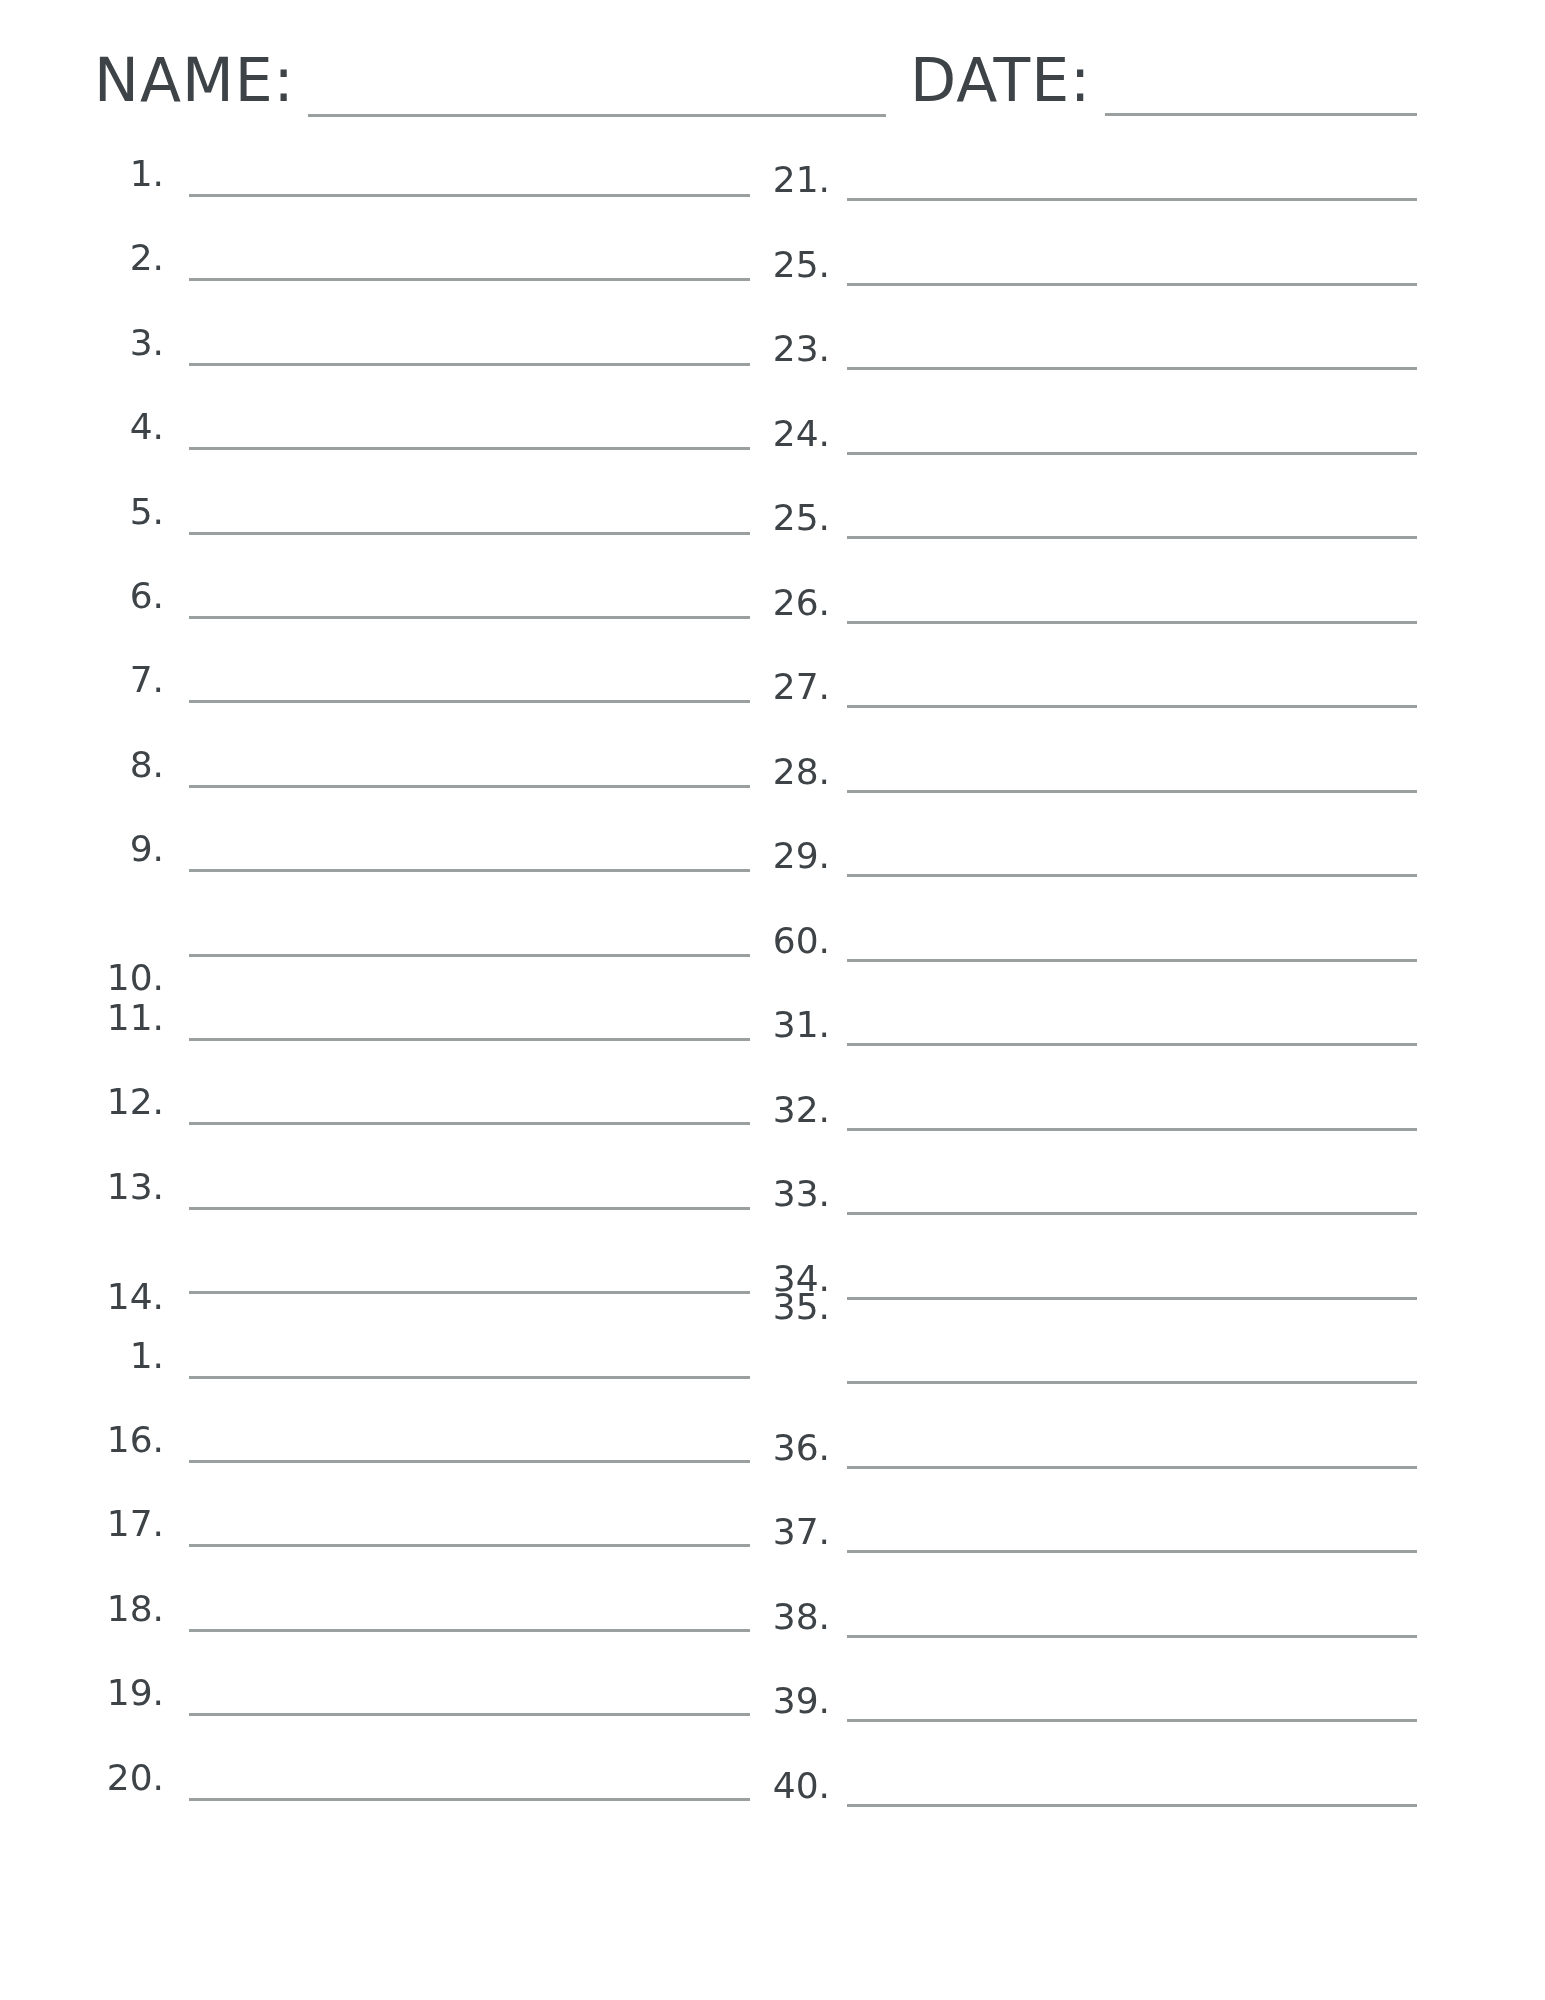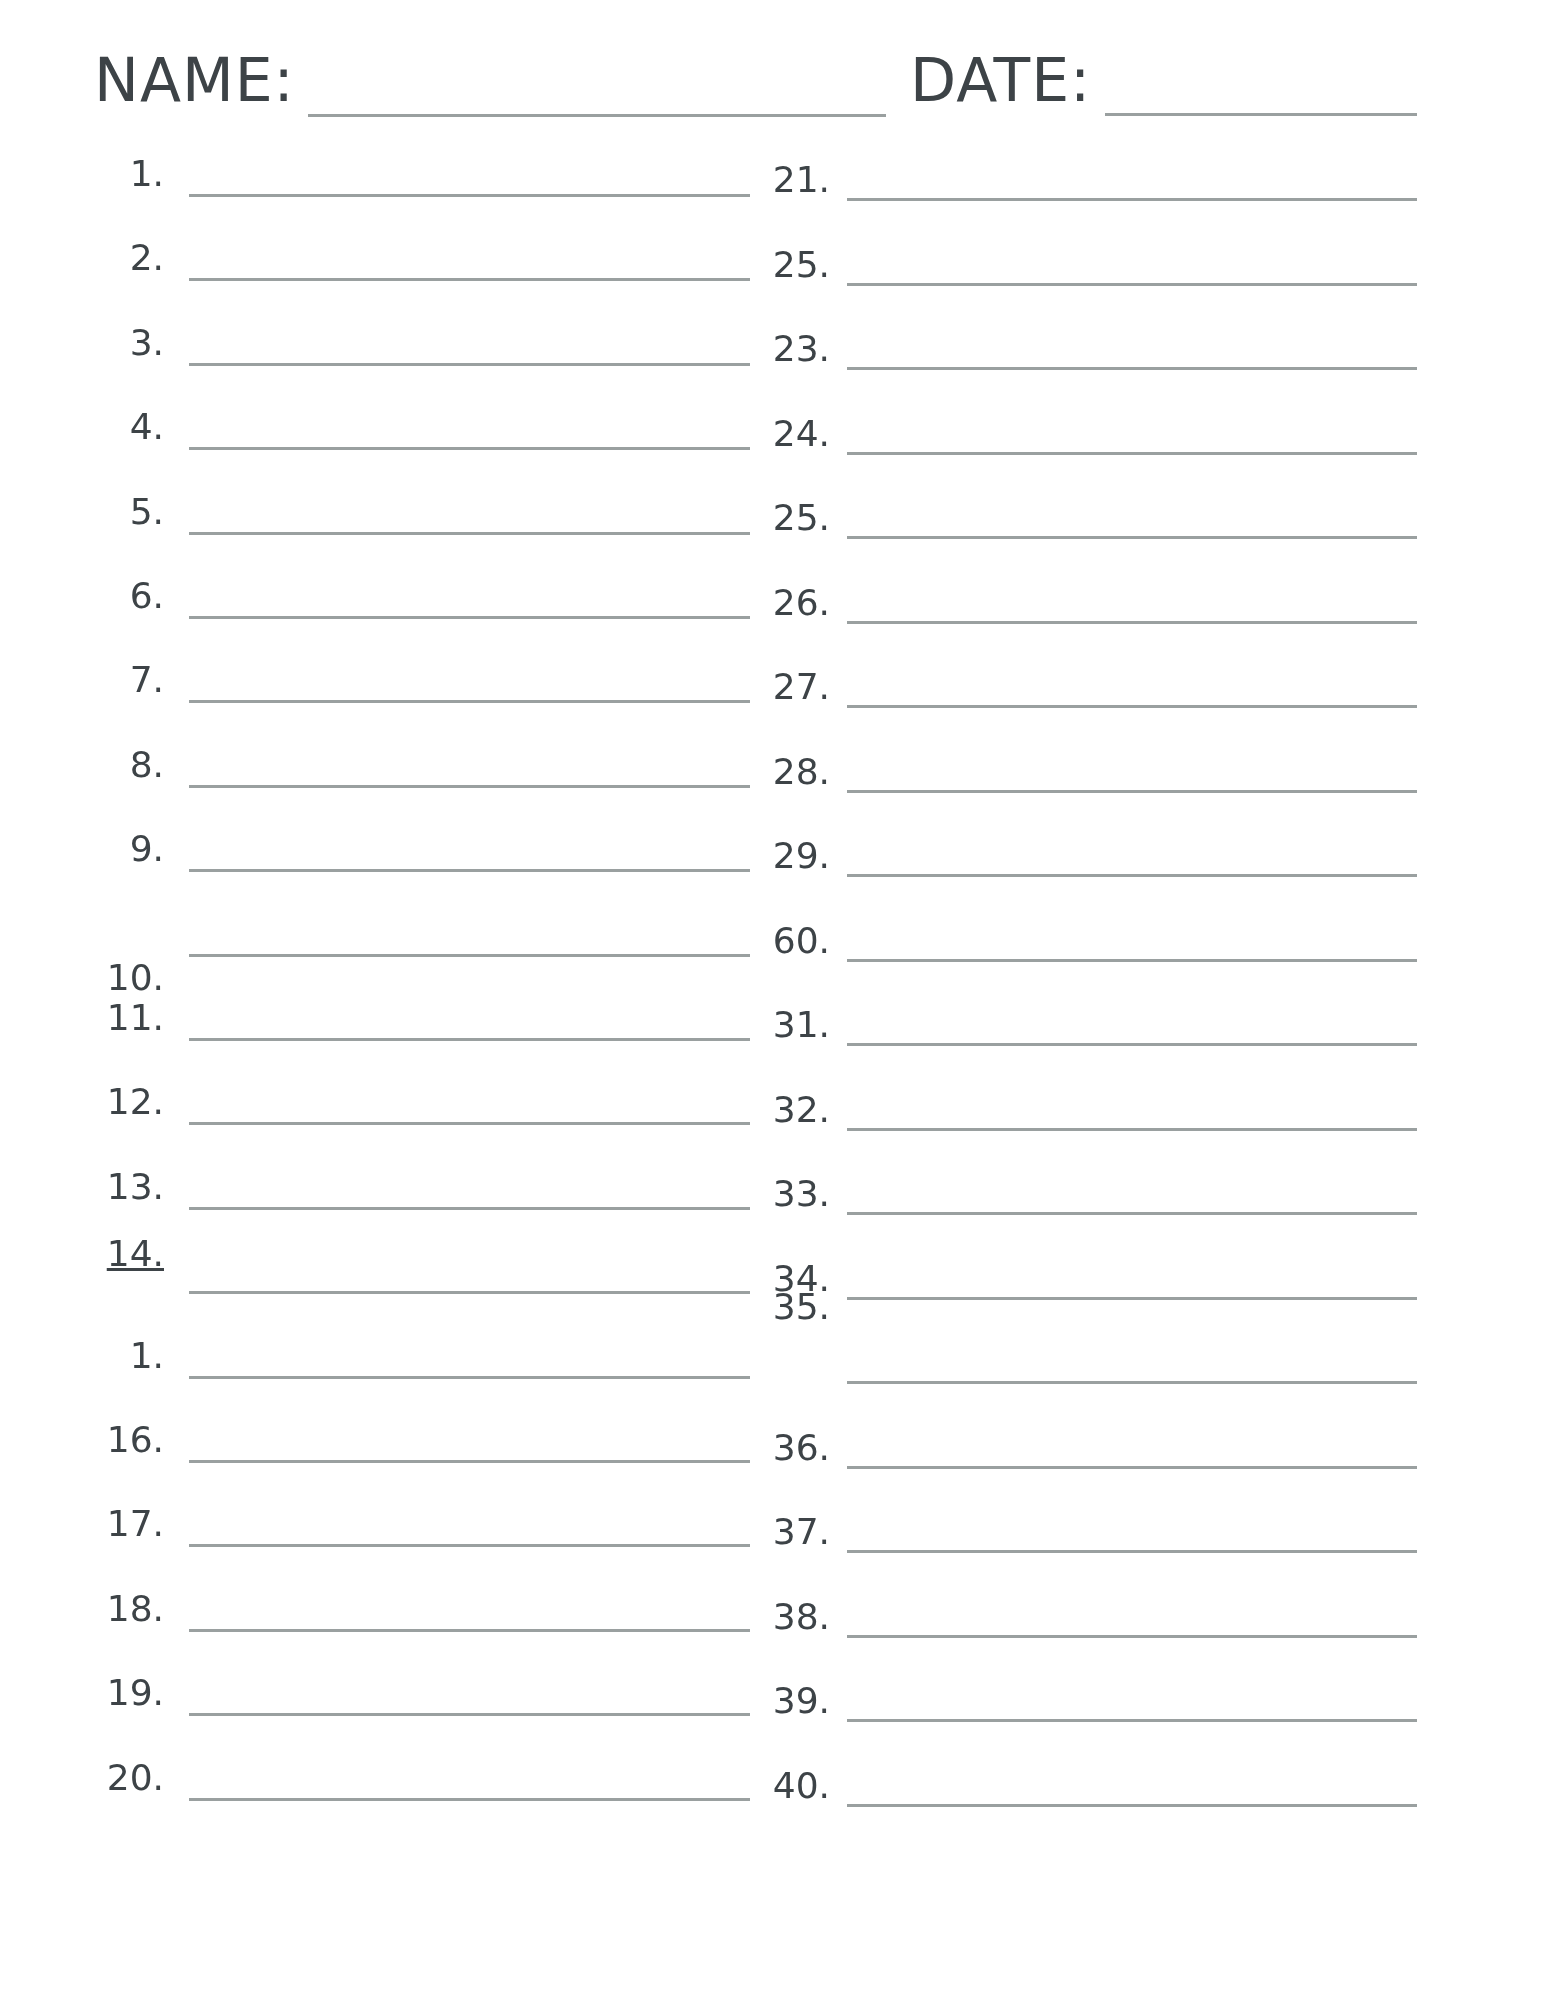--- a/index.html
+++ b/index.html
@@ -67,21 +67,21 @@
       <div class="num right" style="top: 1007px;">31.</div>
       <div class="hline" style="left: 847px; width: 570px; top: 1043px;"></div>
       <div class="num left" style="top: 1084.4px;">12.</div>
       <div class="hline" style="left: 189px; width: 561px; top: 1122.4px;"></div>
       <div class="num right" style="top: 1091.5px;">32.</div>
       <div class="hline" style="left: 847px; width: 570px; top: 1127.5px;"></div>
       <div class="num left" style="top: 1168.8px;">13.</div>
       <div class="hline" style="left: 189px; width: 561px; top: 1206.8px;"></div>
       <div class="num right" style="top: 1176px;">33.</div>
       <div class="hline" style="left: 847px; width: 570px; top: 1212px;"></div>
-      <div class="num left" style="top: 1236px; text-decoration: underline;">14.</div>
+      <div class="num left" style="top: 1279px;">14.</div>
       <div class="hline" style="left: 189px; width: 561px; top: 1291.2px;"></div>
       <div class="num right" style="top: 1260.5px;">34.</div>
       <div class="hline" style="left: 847px; width: 570px; top: 1296.5px;"></div>
       <div class="num left" style="top: 1337.6px;">1.</div>
       <div class="hline" style="left: 189px; width: 561px; top: 1375.6px;"></div>
       <div class="num right" style="top: 1289px;">35.</div>
       <div class="hline" style="left: 847px; width: 570px; top: 1381px;"></div>
       <div class="num left" style="top: 1422px;">16.</div>
       <div class="hline" style="left: 189px; width: 561px; top: 1460px;"></div>
       <div class="num right" style="top: 1429.5px;">36.</div>

